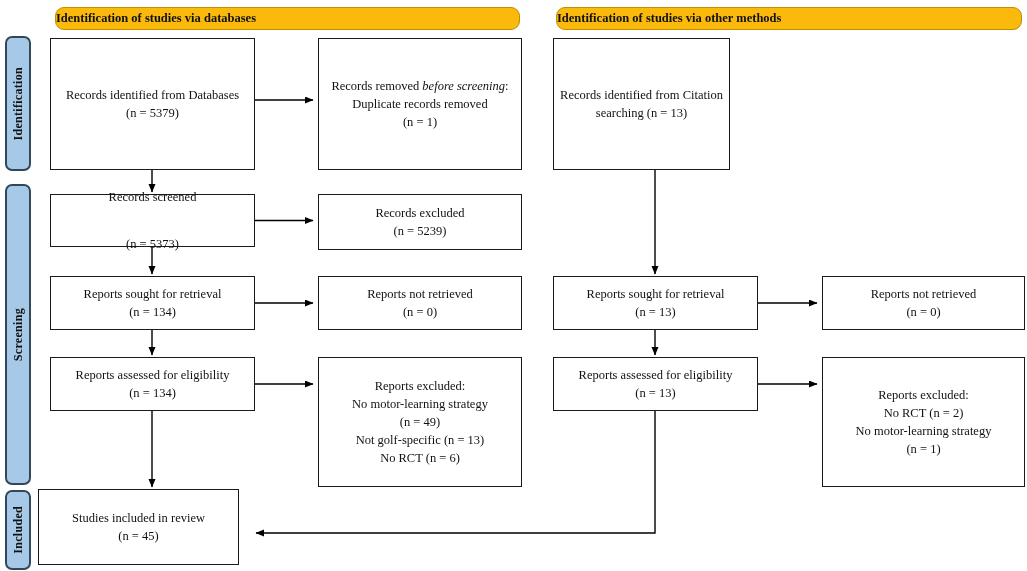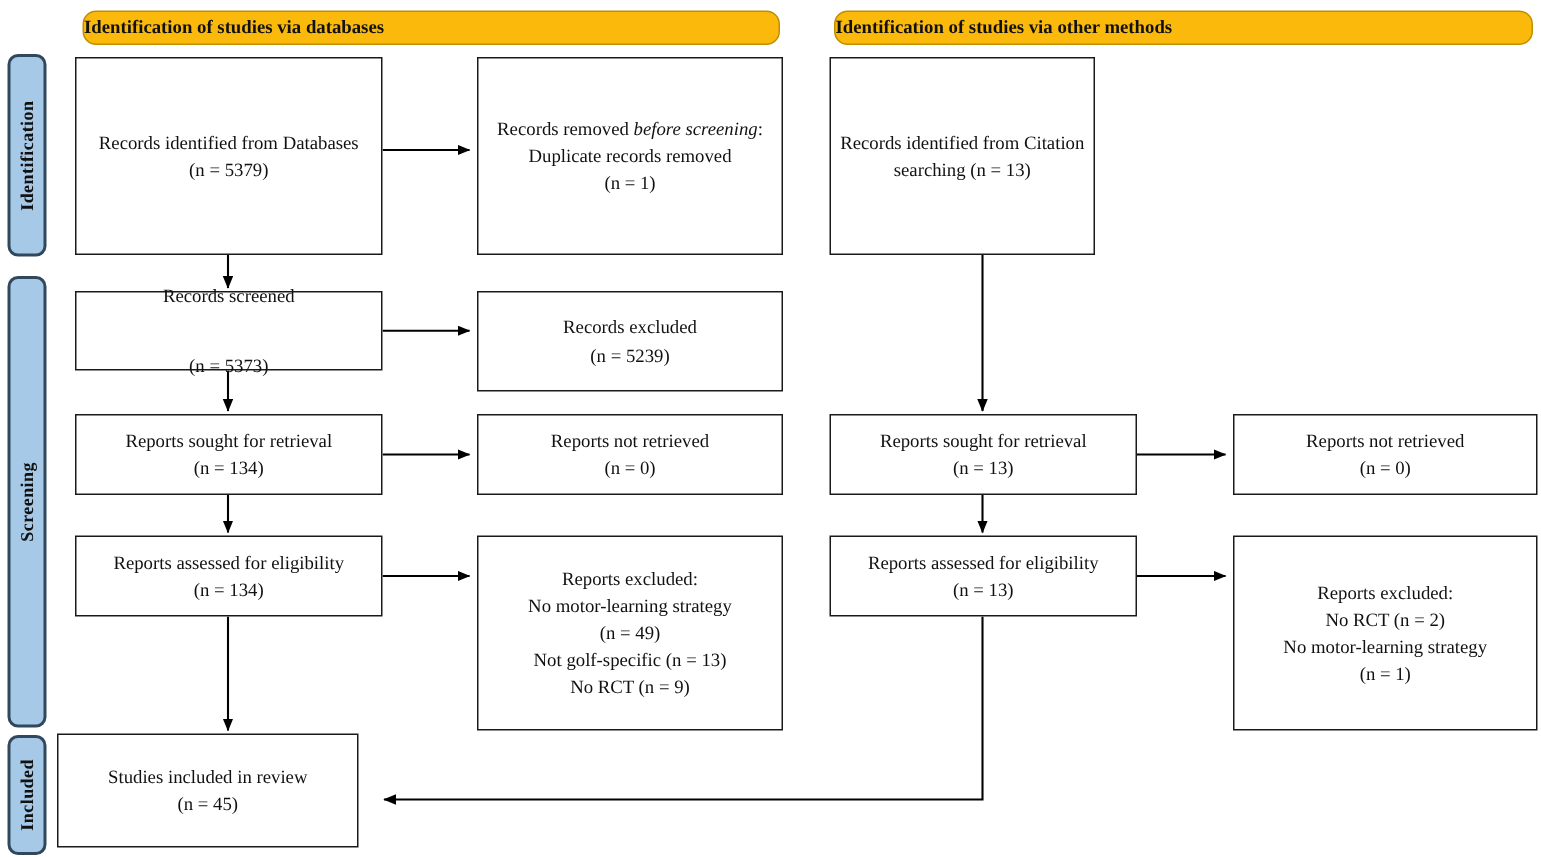--- a/index.html
+++ b/index.html
@@ -50,21 +50,21 @@
     padding:2px 6px;box-sizing:border-box;
   }
   
   #box-a1{left:50px;top:38px;width:205px;height:132px;}
   #box-b1{left:50px;top:194px;width:205px;height:53px;gap:28px;}
   #box-c1{left:50px;top:276px;width:205px;height:54px;}
   #box-d1{left:50px;top:357px;width:205px;height:54px;}
   #box-e1{left:38px;top:489px;width:201px;height:76px;}
   
   #box-a2{left:318px;top:38px;width:204px;height:132px;}
-  #box-b2{left:318px;top:194px;width:204px;height:67px;}
+  #box-b2{left:318px;top:194px;width:204px;height:56px;}
   #box-c2{left:318px;top:276px;width:204px;height:54px;}
   #box-d2{left:318px;top:357px;width:204px;height:130px;}
   
   #box-r1{left:553px;top:38px;width:177px;height:132px;}
   #box-r2{left:553px;top:276px;width:205px;height:54px;}
   #box-r4{left:553px;top:357px;width:205px;height:54px;}
   
   #box-r3{left:822px;top:276px;width:203px;height:54px;}
   #box-r5{left:822px;top:357px;width:203px;height:130px;}
   #arrows{position:absolute;left:0;top:0;width:1027px;height:571px;pointer-events:none;}
@@ -145,21 +145,21 @@
   </div>
   <div class="box" id="box-c2">
     <div>Reports not retrieved</div>
     <div>(n = 0)</div>
   </div>
   <div class="box" id="box-d2">
     <div>Reports excluded:</div>
     <div>No motor-learning strategy</div>
     <div>(n = 49)</div>
     <div>Not golf-specific (n = 13)</div>
-    <div>No RCT (n = 9)</div>
+    <div>No RCT (n = 6)</div>
   </div>
 
   <div class="box" id="box-r1">
     <div>Records identified from Citation</div>
     <div>searching (n = 13)</div>
   </div>
   <div class="box" id="box-r2">
     <div>Reports sought for retrieval</div>
     <div>(n = 13)</div>
   </div>

